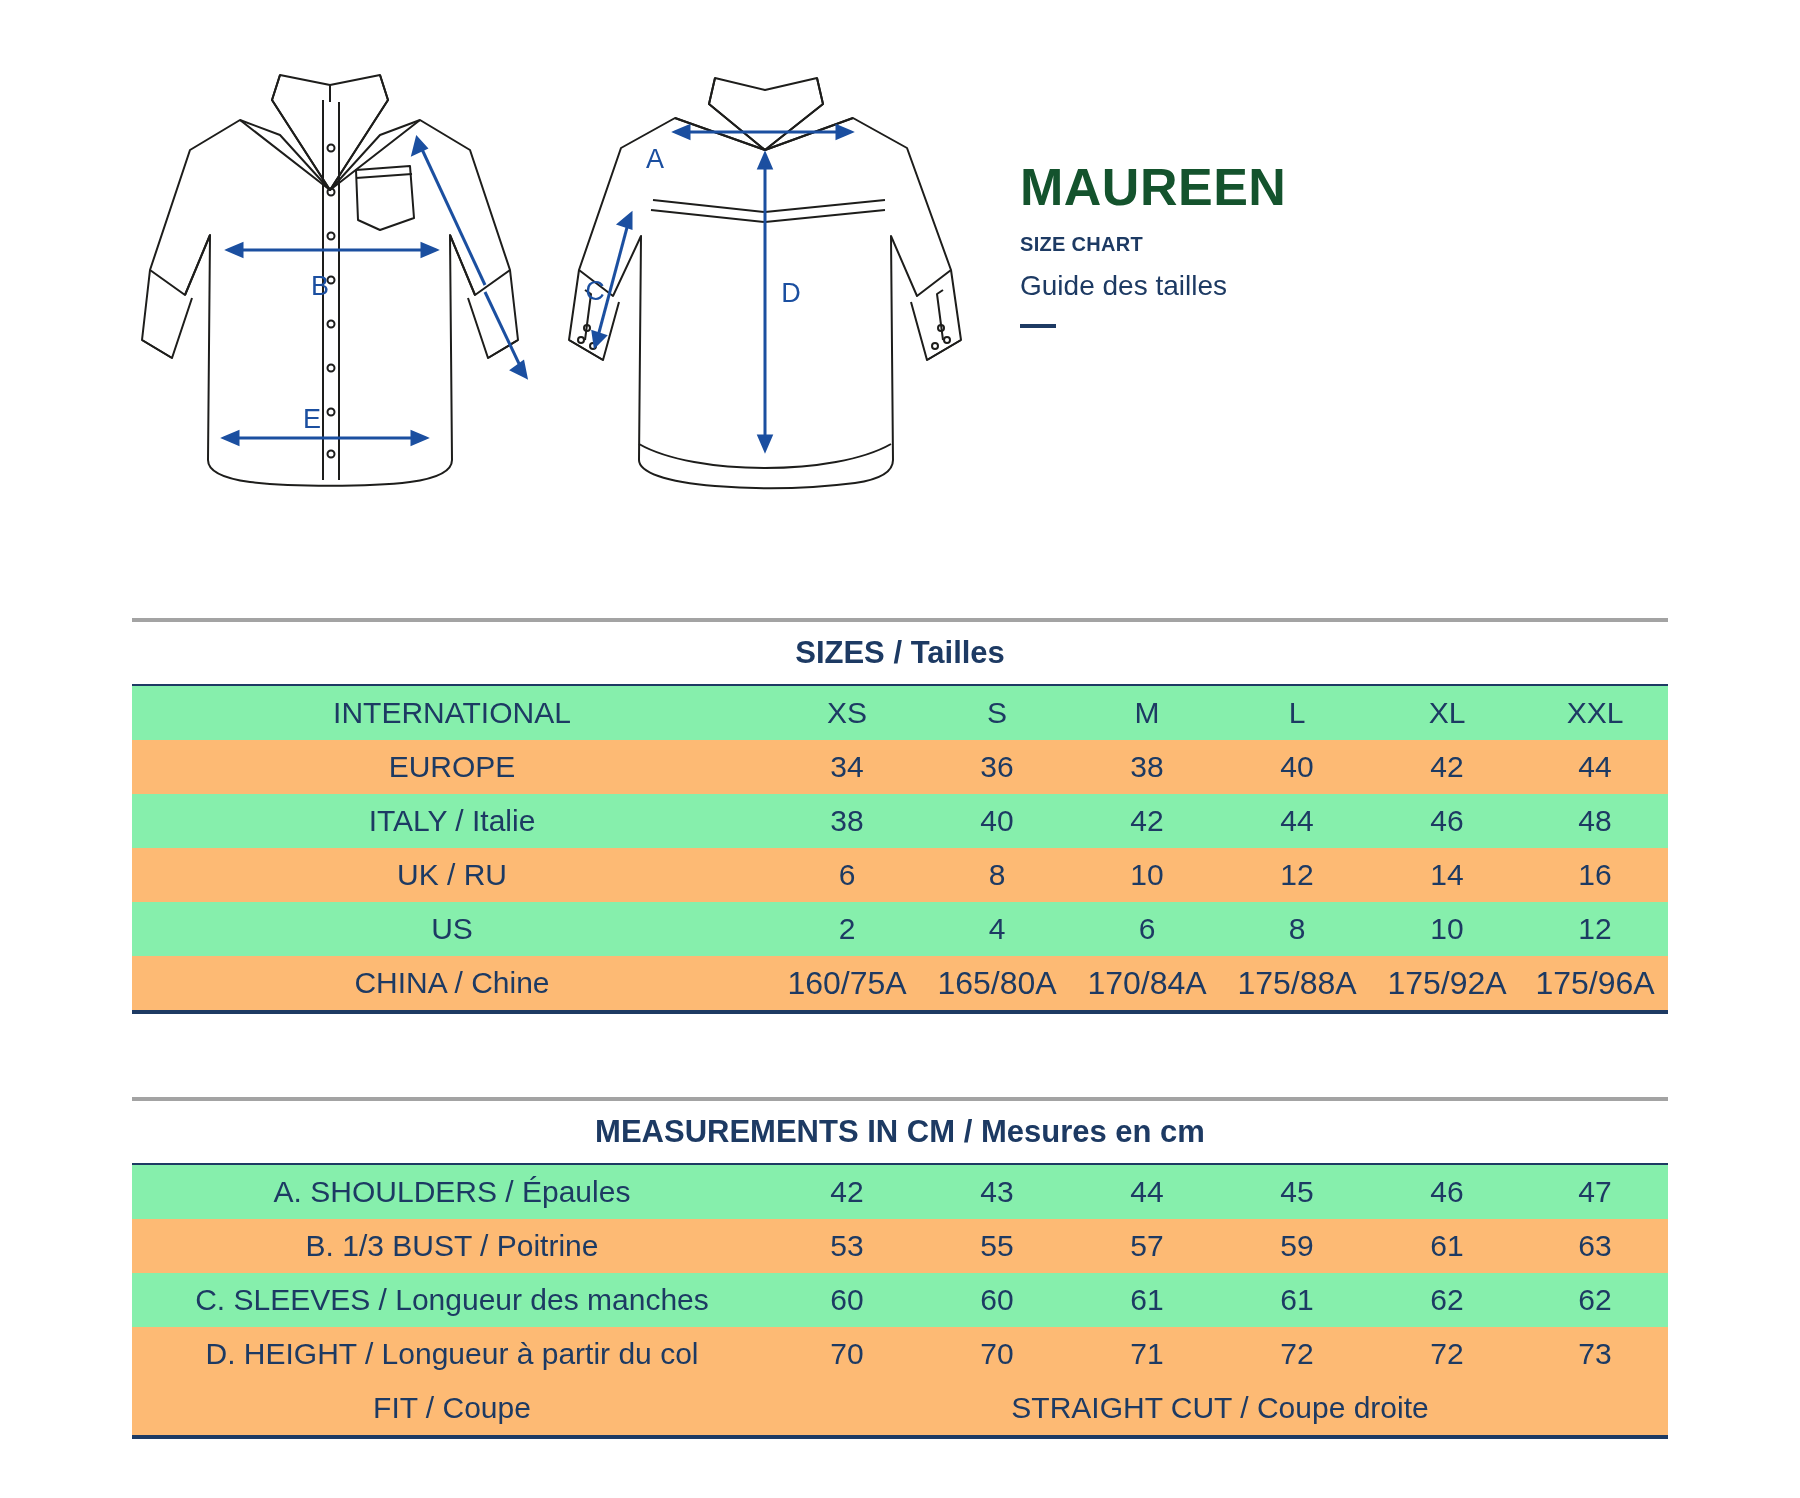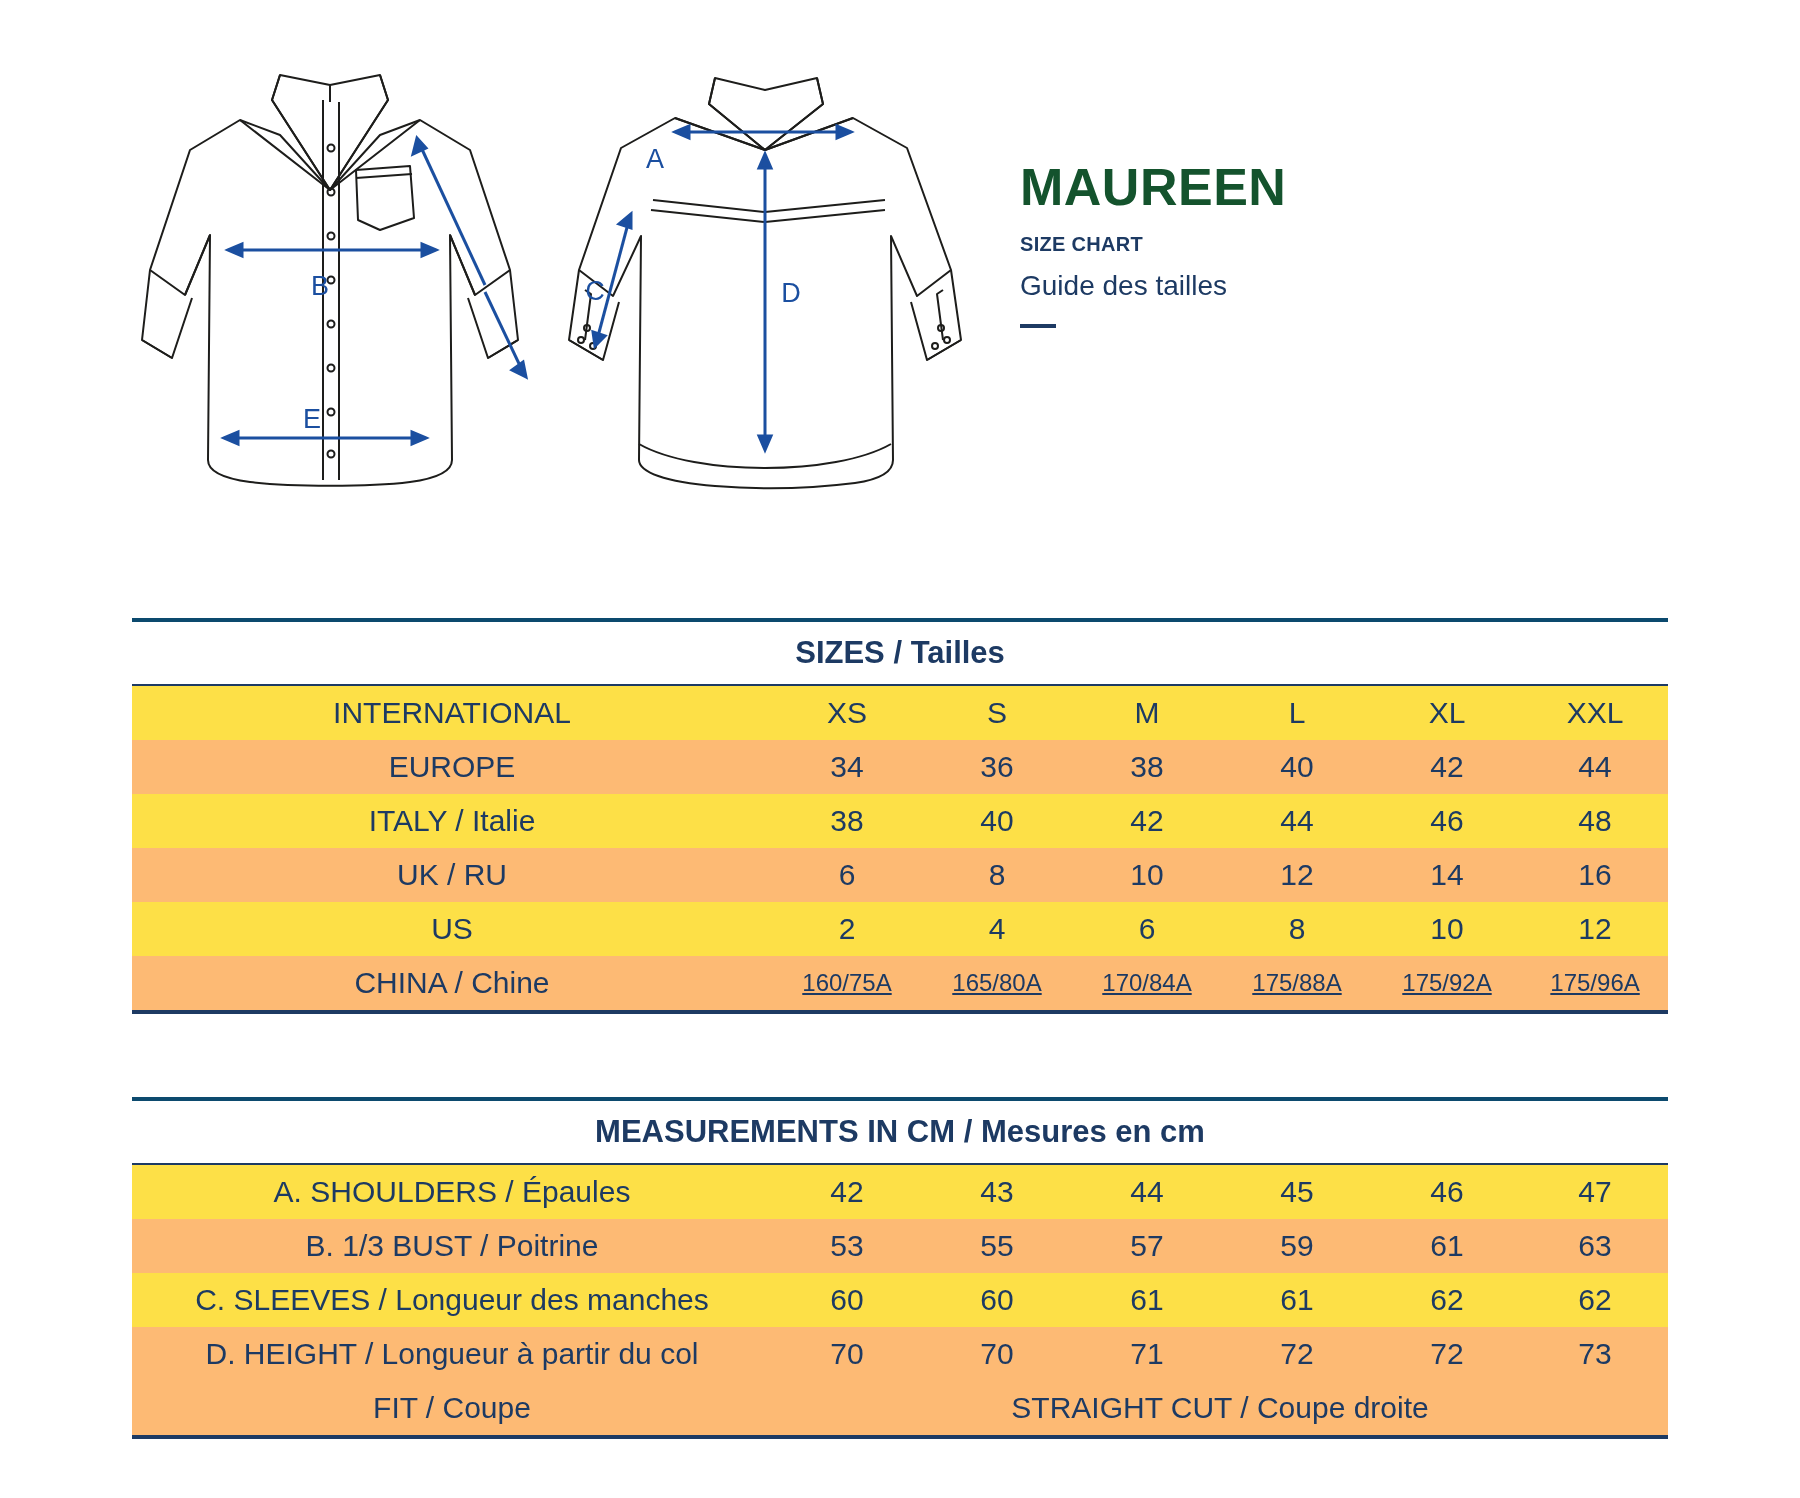--- a/index.html
+++ b/index.html
@@ -89,47 +89,46 @@
     margin: 0;
   }
 
   .section-head td {
     text-align: center;
     font-size: 31px;
     font-weight: bold;
     color: #1d3a63;
     height: 62px;
     vertical-align: middle;
-    border-top: 4px solid #0c4a6e;
+    border-top: 4px solid #a3a3a3;
     border-bottom: 2px solid #1d3a63;
     background: #ffffff;
   }
   .section-head .head-en { font-weight: bold; }
   .section-head .head-fr { font-weight: bold; }
 
   tr.row td {
     height: 54px;
     vertical-align: middle;
     font-size: 30px;
     color: #1d3a63;
   }
-  tr.row.shaded td { background: #fde047; text-align: center; }
+  tr.row.shaded td { background: #86efac; text-align: center; }
   tr.row.plain td { background: #fdba74; text-align: center; }
 
   td.label {
     text-align: center;
     padding-right: 10px;
     white-space: nowrap;
   }
   td.val {
     text-align: center;
   }
   td.val.small {
-    font-size: 24px;
-    text-decoration: underline;
+    font-size: 32px;
   }
   td.fit-value {
     text-align: center;
     font-size: 30px;
   }
 
   .last-row td { border-bottom: 4px solid #1d3a63; }
 
   
   svg { display: block; }

